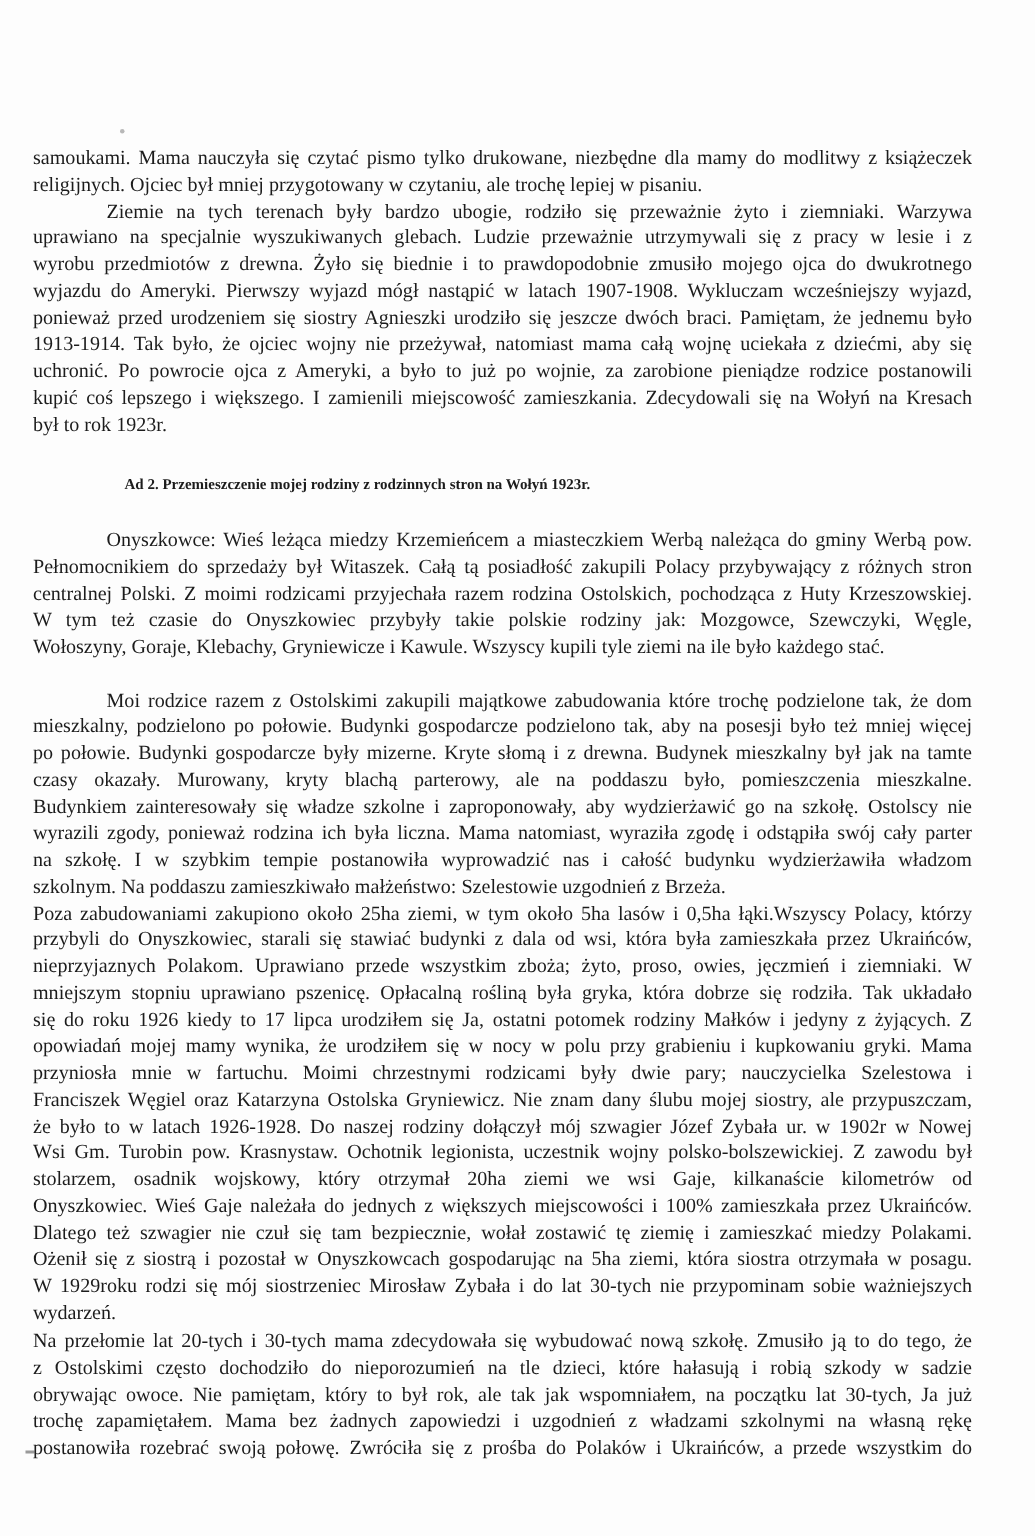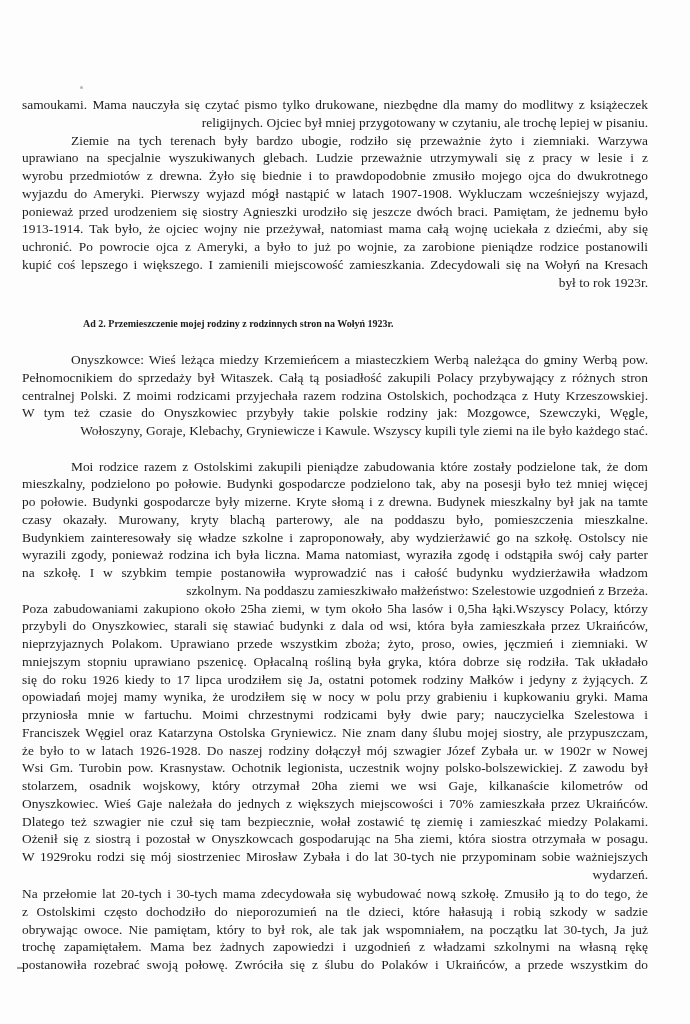--- a/index.html
+++ b/index.html
@@ -7,21 +7,21 @@
     width: 690px; height: 1024px; overflow: hidden;
     background: #fdfdfd;
     font-family: "Liberation Serif", "DejaVu Serif", serif;
     color: #1c1c1c;
     position: relative;
   }
   .page { position: absolute; left: 0; top: 0; width: 690px; height: 1024px; }
   .text-block { position: absolute; left: 22px; width: 626px; font-size: 13.4px; }
   .line {
     display: block; height: 17.75px; line-height: 17.75px;
-    white-space: nowrap; overflow: visible; text-align: right;
+    white-space: nowrap; overflow: visible;
   }
   .line.j { text-align: justify; text-align-last: justify; white-space: normal; overflow: hidden; }
   .line.indent { padding-left: 49px; }
   .heading {
     position: absolute; left: 83px; top: 315px;
     font-weight: bold; font-size: 10px; line-height: 18px; white-space: nowrap;
   }
   .speck { position: absolute; border-radius: 50%; background: #b8b8b8; }
   .dash { position: absolute; height: 2px; background: #9a9a9a; }
 </style>
@@ -54,21 +54,21 @@
 
   <div class="text-block" style="top:351px;">
     <span class="line j indent">Onyszkowce: Wieś leżąca miedzy Krzemieńcem a miasteczkiem Werbą należąca do gminy Werbą pow.</span>
     <span class="line j">Pełnomocnikiem do sprzedaży był Witaszek. Całą tą posiadłość zakupili Polacy przybywający z różnych stron</span>
     <span class="line j">centralnej Polski. Z moimi rodzicami przyjechała razem rodzina Ostolskich, pochodząca z Huty Krzeszowskiej.</span>
     <span class="line j">W tym też czasie do Onyszkowiec przybyły takie polskie rodziny jak: Mozgowce, Szewczyki, Węgle,</span>
     <span class="line">Wołoszyny, Goraje, Klebachy, Gryniewicze i Kawule. Wszyscy kupili tyle ziemi na ile było każdego stać.</span>
   </div>
 
   <div class="text-block" style="top:457.5px;">
-    <span class="line j indent">Moi rodzice razem z Ostolskimi zakupili pieniądze zabudowania które zostały podzielone tak, że dom</span>
+    <span class="line j indent">Moi rodzice razem z Ostolskimi zakupili majątkowe zabudowania które trochę podzielone tak, że dom</span>
     <span class="line j">mieszkalny, podzielono po połowie. Budynki gospodarcze podzielono tak, aby na posesji było też mniej więcej</span>
     <span class="line j">po połowie. Budynki gospodarcze były mizerne. Kryte słomą i z drewna. Budynek mieszkalny był jak na tamte</span>
     <span class="line j">czasy okazały. Murowany, kryty blachą parterowy, ale na poddaszu było, pomieszczenia mieszkalne.</span>
     <span class="line j">Budynkiem zainteresowały się władze szkolne i zaproponowały, aby wydzierżawić go na szkołę. Ostolscy nie</span>
     <span class="line j">wyrazili zgody, ponieważ rodzina ich była liczna. Mama natomiast, wyraziła zgodę i odstąpiła swój cały parter</span>
     <span class="line j">na szkołę. I w szybkim tempie postanowiła wyprowadzić nas i całość budynku wydzierżawiła władzom</span>
     <span class="line">szkolnym. Na poddaszu zamieszkiwało małżeństwo: Szelestowie uzgodnień z Brzeża.</span>
   </div>
 
   <div class="text-block" style="top:599.5px;">
@@ -76,28 +76,28 @@
     <span class="line j">przybyli do Onyszkowiec, starali się stawiać budynki z dala od wsi, która była zamieszkała przez Ukraińców,</span>
     <span class="line j">nieprzyjaznych Polakom. Uprawiano przede wszystkim zboża; żyto, proso, owies, jęczmień i ziemniaki. W</span>
     <span class="line j">mniejszym stopniu uprawiano pszenicę. Opłacalną rośliną była gryka, która dobrze się rodziła. Tak układało</span>
     <span class="line j">się do roku 1926 kiedy to 17 lipca urodziłem się Ja, ostatni potomek rodziny Małków i jedyny z żyjących. Z</span>
     <span class="line j">opowiadań mojej mamy wynika, że urodziłem się w nocy w polu przy grabieniu i kupkowaniu gryki. Mama</span>
     <span class="line j">przyniosła mnie w fartuchu. Moimi chrzestnymi rodzicami były dwie pary; nauczycielka Szelestowa i</span>
     <span class="line j">Franciszek Węgiel oraz Katarzyna Ostolska Gryniewicz. Nie znam dany ślubu mojej siostry, ale przypuszczam,</span>
     <span class="line j">że było to w latach 1926-1928. Do naszej rodziny dołączył mój szwagier Józef Zybała ur. w 1902r w Nowej</span>
     <span class="line j">Wsi Gm. Turobin pow. Krasnystaw. Ochotnik legionista, uczestnik wojny polsko-bolszewickiej. Z zawodu był</span>
     <span class="line j">stolarzem, osadnik wojskowy, który otrzymał 20ha ziemi we wsi Gaje, kilkanaście kilometrów od</span>
-    <span class="line j">Onyszkowiec. Wieś Gaje należała do jednych z większych miejscowości i 70% zamieszkała przez Ukraińców.</span>
+    <span class="line j">Onyszkowiec. Wieś Gaje należała do jednych z większych miejscowości i 100% zamieszkała przez Ukraińców.</span>
     <span class="line j">Dlatego też szwagier nie czuł się tam bezpiecznie, wołał zostawić tę ziemię i zamieszkać miedzy Polakami.</span>
     <span class="line j">Ożenił się z siostrą i pozostał w Onyszkowcach gospodarując na 5ha ziemi, która siostra otrzymała w posagu.</span>
     <span class="line j">W 1929roku rodzi się mój siostrzeniec Mirosław Zybała i do lat 30-tych nie przypominam sobie ważniejszych</span>
     <span class="line">wydarzeń.</span>
   </div>
 
   <div class="text-block" style="top:885px;">
     <span class="line j">Na przełomie lat 20-tych i 30-tych mama zdecydowała się wybudować nową szkołę. Zmusiło ją to do tego, że</span>
     <span class="line j">z Ostolskimi często dochodziło do nieporozumień na tle dzieci, które hałasują i robią szkody w sadzie</span>
     <span class="line j">obrywając owoce. Nie pamiętam, który to był rok, ale tak jak wspomniałem, na początku lat 30-tych, Ja już</span>
     <span class="line j">trochę zapamiętałem. Mama bez żadnych zapowiedzi i uzgodnień z władzami szkolnymi na własną rękę</span>
-    <span class="line j">postanowiła rozebrać swoją połowę. Zwróciła się z ślubu do Polaków i Ukraińców, a przede wszystkim do</span>
+    <span class="line j">postanowiła rozebrać swoją połowę. Zwróciła się z prośba do Polaków i Ukraińców, a przede wszystkim do</span>
   </div>
 
 </div>
 
 </body></html>

